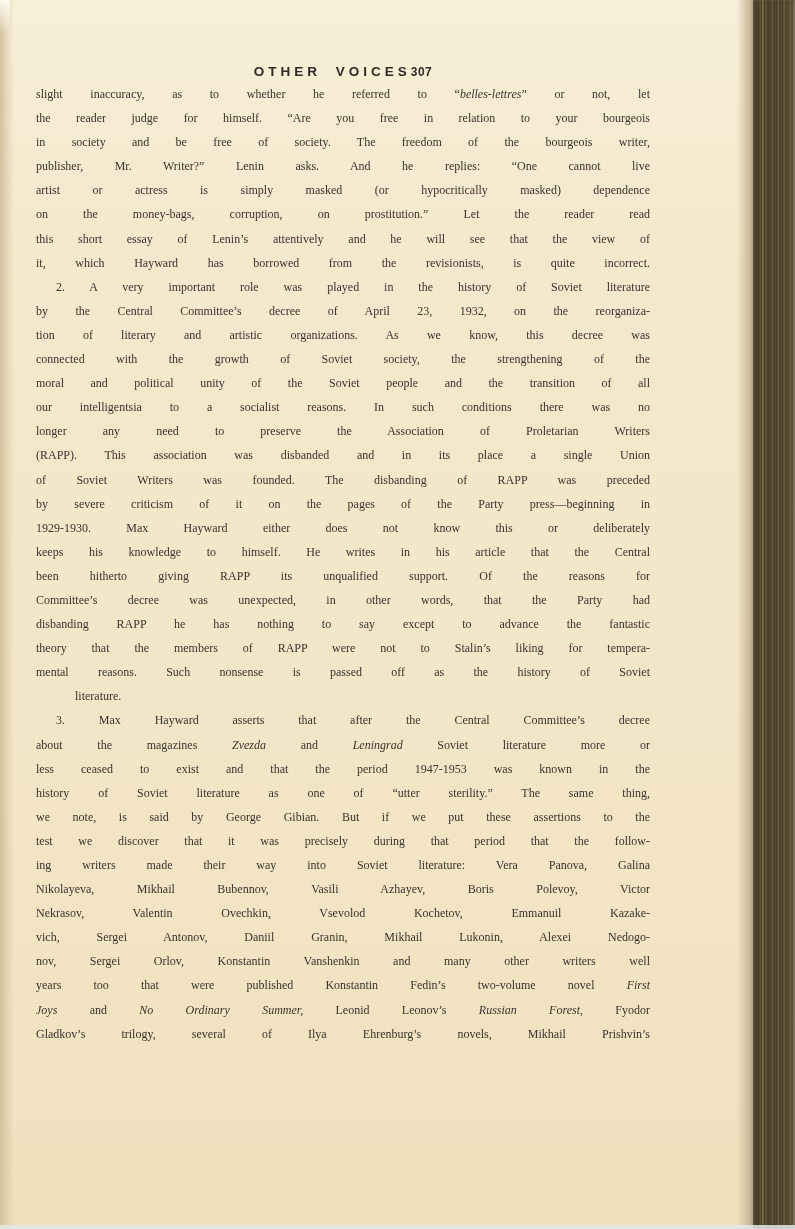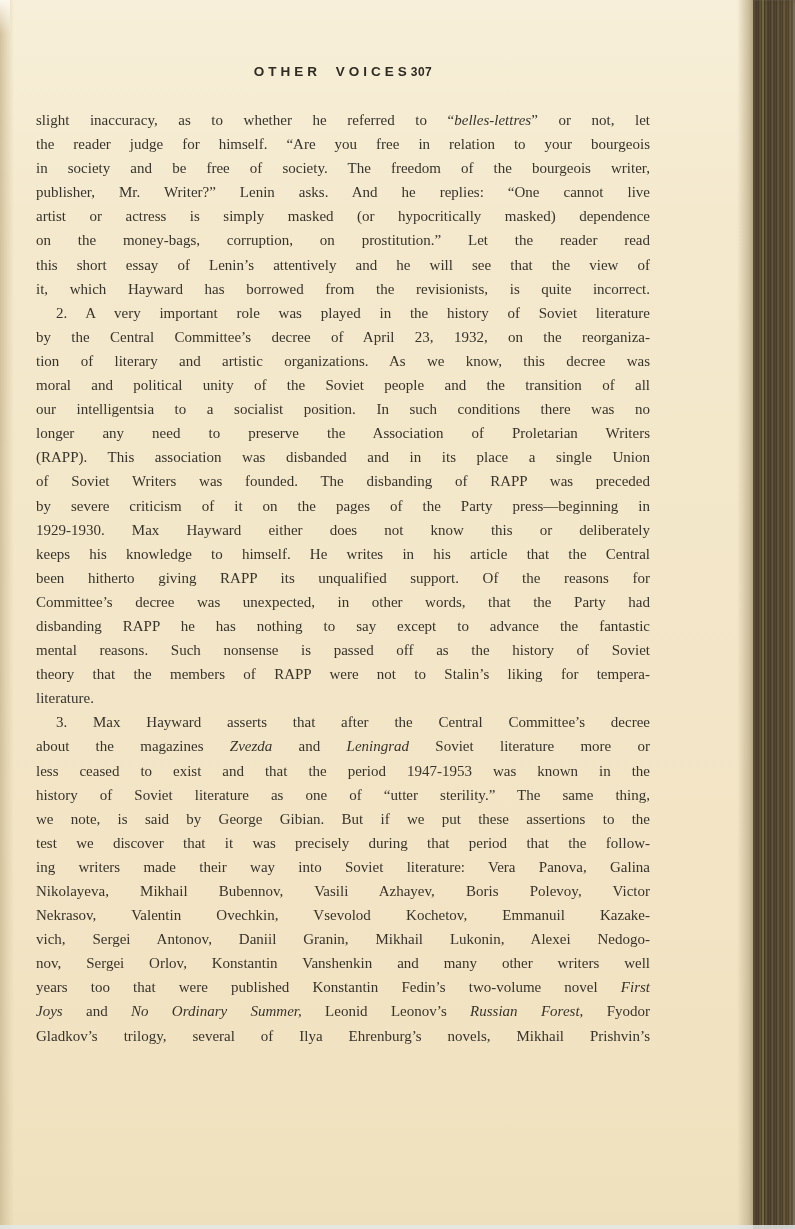--- a/index.html
+++ b/index.html
@@ -80,34 +80,34 @@
     letter-spacing: 4px;
     word-spacing: 7px;
   }
   .folio {
     font-size: 12px;
     letter-spacing: 0.5px;
   }
   
   .body-text {
     position: absolute;
-    top: 108px;
+    top: 82px;
     left: 36px;
     width: 614px;
     color: #38342c;
-    font-size: 15px;
+    font-size: 12px;
     line-height: 24.1px;
     word-spacing: 1.2px;
   }
   .line {
     text-align: justify;
     text-align-last: justify;
     white-space: normal;
   }
-  .line.unjust { text-align-last: left; }
+  .line.unjust { text-align-last: left; margin-left: 39px; }
   .line.indent { text-indent: 20px; }
   .line i { font-style: italic; }
 </style>
 </head>
 <body>
 
 <div class="scan">
 
   <div class="left-edge"></div>
 
@@ -124,33 +124,34 @@
         <div class="line">publisher, Mr. Writer?” Lenin asks. And he replies: “One cannot live</div>
         <div class="line">artist or actress is simply masked (or hypocritically masked) dependence</div>
         <div class="line">on the money-bags, corruption, on prostitution.” Let the reader read</div>
         <div class="line">this short essay of Lenin’s attentively and he will see that the view of</div>
         <div class="line">it, which Hayward has borrowed from the revisionists, is quite incorrect.</div>
       </div>
     <div class="paragraph">
         <div class="line indent">2. A very important role was played in the history of Soviet literature</div>
         <div class="line">by the Central Committee’s decree of April 23, 1932, on the reorganiza-</div>
         <div class="line">tion of literary and artistic organizations. As we know, this decree was</div>
+        <div class="line">connected with the growth of Soviet society, the strengthening of the</div>
         <div class="line">moral and political unity of the Soviet people and the transition of all</div>
-        <div class="line">our intelligentsia to a socialist position. In such conditions there was no</div>
+        <div class="line">our intelligentsia to a socialist reasons. In such conditions there was no</div>
         <div class="line">longer any need to preserve the Association of Proletarian Writers</div>
         <div class="line">(RAPP). This association was disbanded and in its place a single Union</div>
         <div class="line">of Soviet Writers was founded. The disbanding of RAPP was preceded</div>
         <div class="line">by severe criticism of it on the pages of the Party press—beginning in</div>
         <div class="line">1929-1930. Max Hayward either does not know this or deliberately</div>
         <div class="line">keeps his knowledge to himself. He writes in his article that the Central</div>
         <div class="line">been hitherto giving RAPP its unqualified support. Of the reasons for</div>
         <div class="line">Committee’s decree was unexpected, in other words, that the Party had</div>
         <div class="line">disbanding RAPP he has nothing to say except to advance the fantastic</div>
+        <div class="line">theory that the members of RAPP were not to Stalin’s liking for tempera-</div>
         <div class="line">mental reasons. Such nonsense is passed off as the history of Soviet</div>
-        <div class="line">theory that the members of RAPP were not to Stalin’s liking for tempera-</div>
         <div class="line unjust">literature.</div>
       </div>
     <div class="paragraph">
         <div class="line indent">3. Max Hayward asserts that after the Central Committee’s decree</div>
         <div class="line">about the magazines <i>Zvezda</i> and <i>Leningrad</i> Soviet literature more or</div>
         <div class="line">less ceased to exist and that the period 1947-1953 was known in the</div>
         <div class="line">history of Soviet literature as one of “utter sterility.” The same thing,</div>
         <div class="line">we note, is said by George Gibian. But if we put these assertions to the</div>
         <div class="line">test we discover that it was precisely during that period that the follow-</div>
         <div class="line">ing writers made their way into Soviet literature: Vera Panova, Galina</div>

